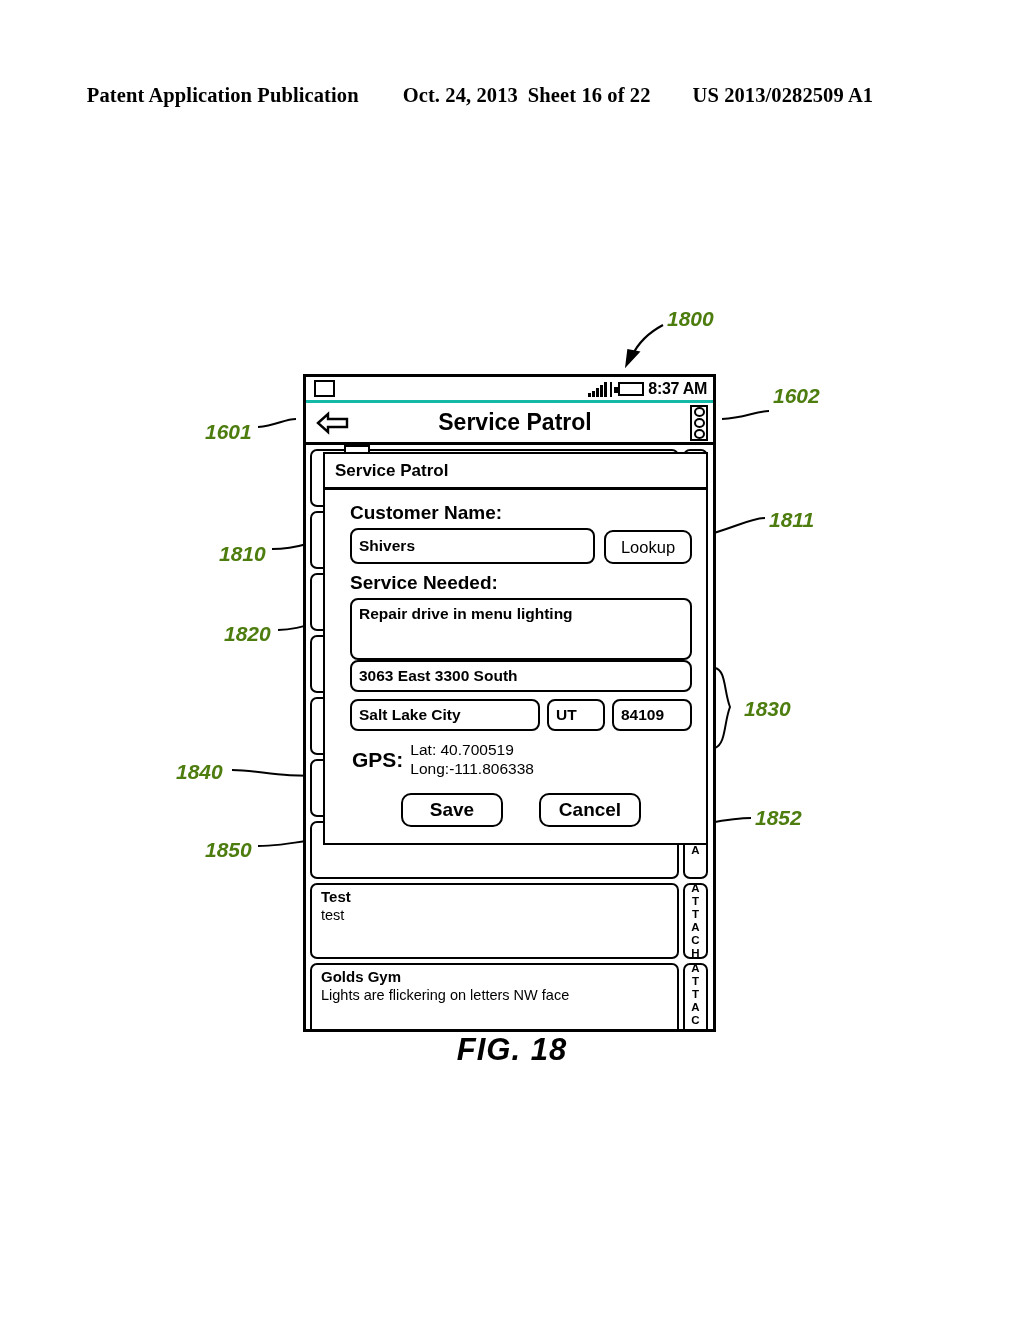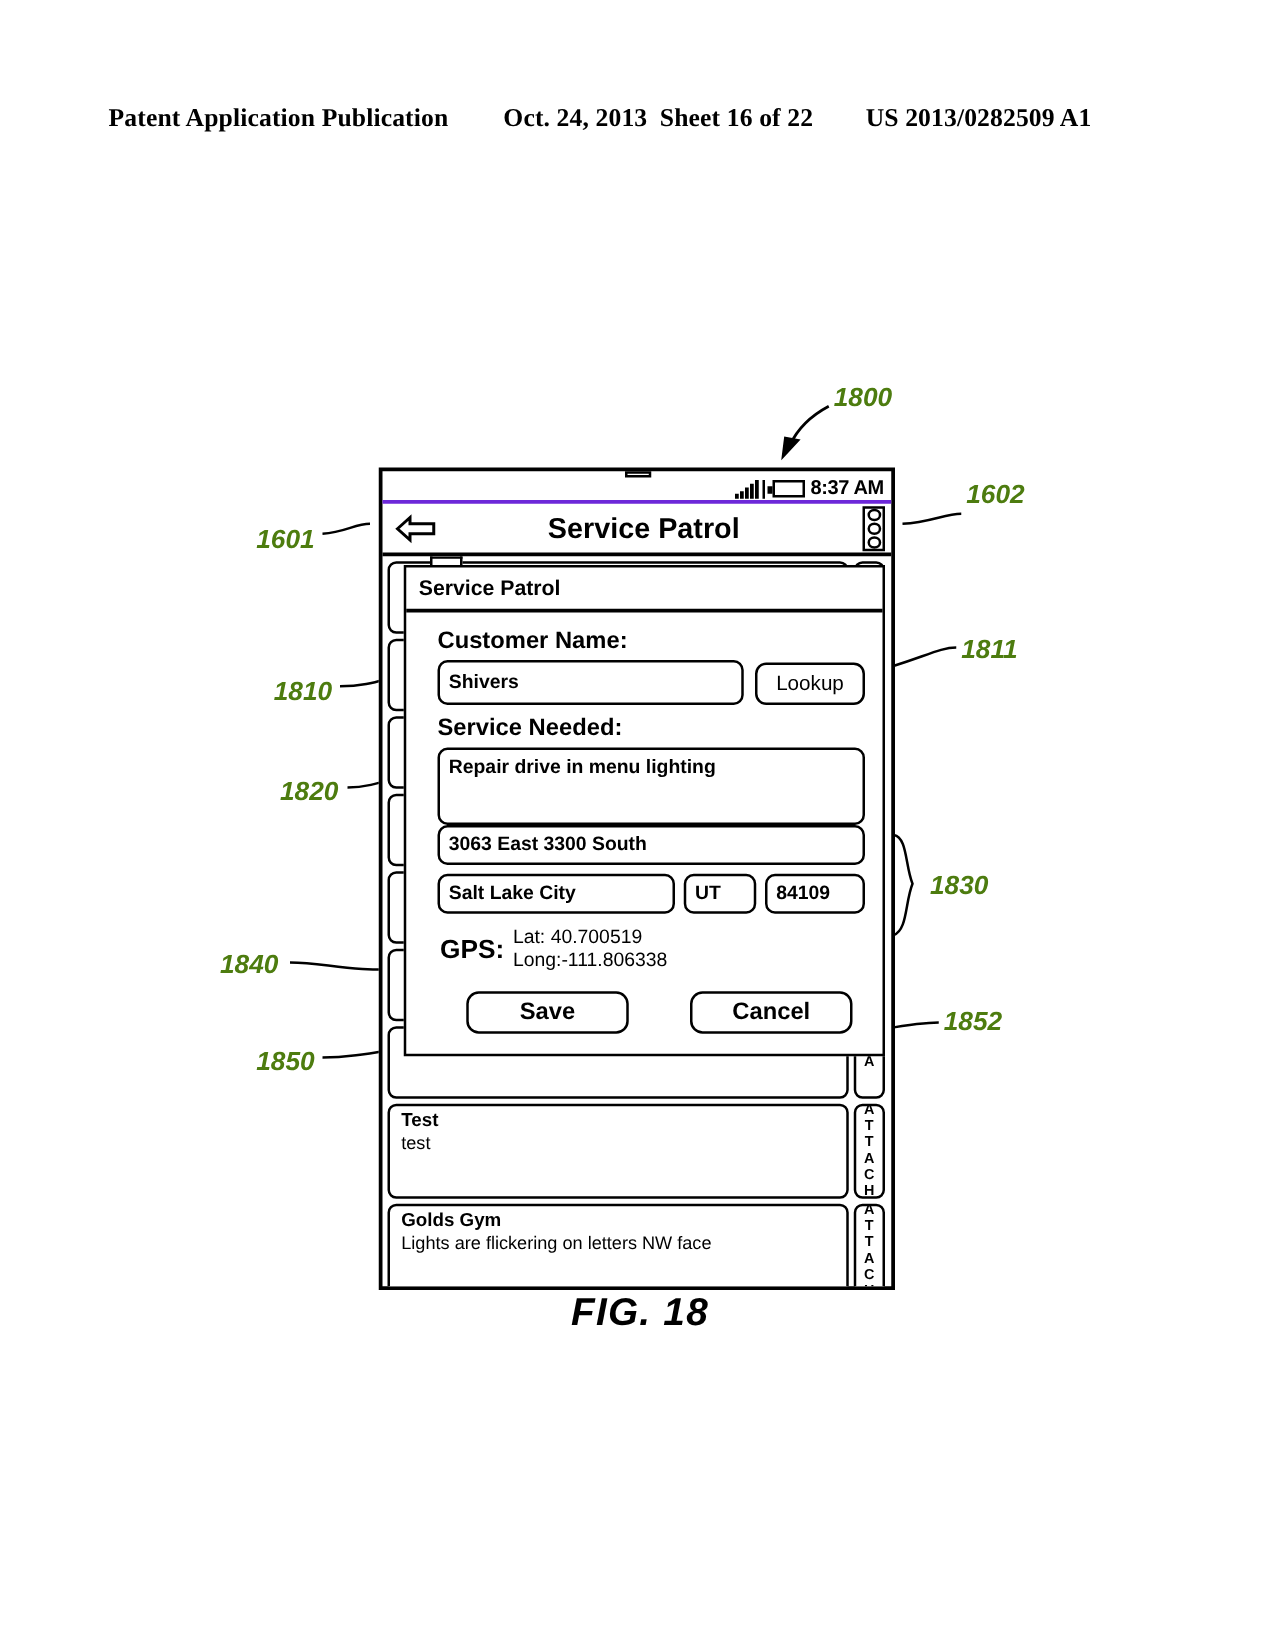--- a/index.html
+++ b/index.html
@@ -84,25 +84,24 @@
     width: 413px;
     height: 658px;
     border: 3px solid #000;
     background: #fff;
   }
 
   
   .status-bar {
     position: relative;
     height: 26px;
-    border-bottom: 3px solid #6d28d9;
+    border-bottom: 3px solid #14b8a6;
     display: flex;
     align-items: center;
     padding: 0 6px 0 8px;
-    flex-direction: column;
   }
   .status-square {
     width: 21px; height: 17px;
     border: 2px solid #000;
   }
   .status-right {
     margin-left: auto;
     display: flex;
     align-items: center;
     gap: 4px;
@@ -349,32 +348,31 @@
   }
 
   .btn-row {
     display: flex;
     justify-content: center;
     gap: 36px;
     margin-top: 14px;
     padding-bottom: 2px;
   }
   .dlg-btn {
-    width: 130px;
+    width: 102px;
     height: 34px;
     border: 2.5px solid #000;
     border-radius: 10px;
     background: #fff;
     font-size: 19px;
     font-weight: bold;
     color: #000;
     display: flex;
     align-items: center;
     justify-content: center;
-    margin-left: 13px;
   }
 </style>
 </head>
 <body>
 
 <div id="page">
 
   <div class="pub-header">
     <span class="seg-1">Patent Application Publication</span>
     <span class="seg-2">Oct. 24, 2013</span>

